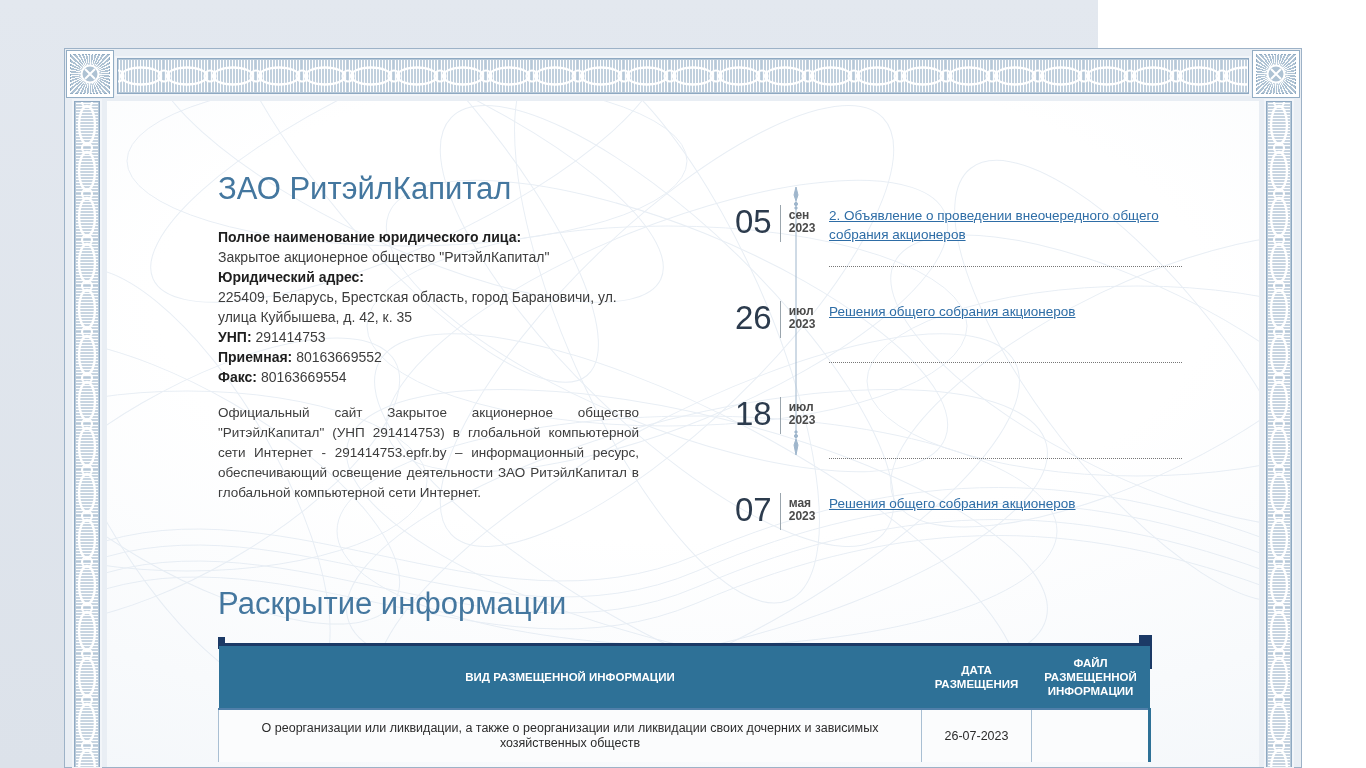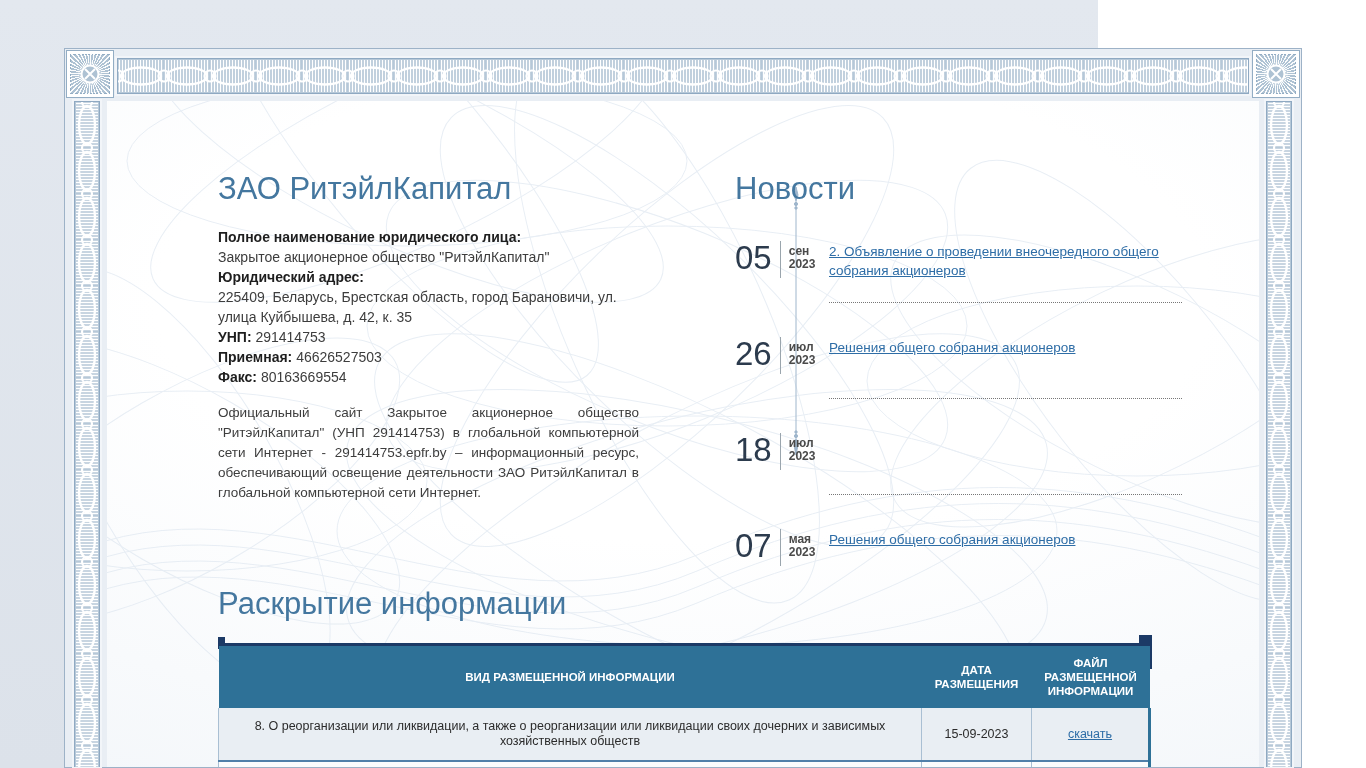--- a/index.html
+++ b/index.html
@@ -186,21 +186,21 @@
             <div class="f">
               <b>Юридический адрес:</b><br>
               <span>225409, Беларусь, Брестская область, город Барановичи, ул. улица Куйбышева, д. 42, к. 35</span>
             </div>
             <div class="f">
               <b>УНП:</b>
               <span>291414753</span>
             </div>
             <div class="f">
               <b>Приемная:</b>
-              <span>46626527503</span>
+              <span>80163669552</span>
             </div>
             <div class="f">
               <b>Факс:</b>
               <span>80163669554</span>
             </div>
             <p class="desc">Официальный сайт Закрытое акционерное общество "РитэйлКапитал" (УНП 291414753) в глобальной компьютерной сети Интернет - 291414753.epfr.by – информационный ресурс, обеспечивающий освещение деятельности ЗАО РитэйлКапитал в глобальной компьютерной сети Интернет.</p>
           </section>
 
           <svg class="divider" viewBox="0 0 12 268">
             <g stroke="#9fb6cc" fill="#9fb6cc">
@@ -208,21 +208,20 @@
               <path d="M6,0 L8,8 L6,14 L4,8 Z"></path>
               <circle cx="6" cy="17" r="1.6"></circle>
                 <circle cx="6" cy="21" r="1.2"></circle>
               <path d="M6,268 L8,258 L6,252 L4,258 Z"></path>
               <circle cx="6" cy="249" r="1.6"></circle>
                 <circle cx="6" cy="245" r="1.2"></circle>
             </g>
           </svg>
 
           <section class="news">
-            <h1 class="sec">Новости</h1>
 
             <div class="news-item">
               <div class="nd">
                 <span class="day">05</span>
                 <span class="my">
                   <span>сен</span>
                   <span>2023</span>
                 </span>
               </div>
               <a class="nlink">2. Объявление о проведении внеочередного общего собрания акционеров</a>
@@ -277,25 +276,20 @@
                   <col style="width:118px">
                 </colgroup>
               <thead>
                 <tr>
                   <th>ВИД РАЗМЕЩЕННОЙ ИНФОРМАЦИИ</th>
                   <th>ДАТА РАЗМЕЩЕНИЯ</th>
                   <th>ФАЙЛ РАЗМЕЩЕННОЙ ИНФОРМАЦИИ</th>
                 </tr>
               </thead>
               <tbody>
-                <tr class="r0">
-                  <td>8. О реорганизации или ликвидации, а также о реорганизации или ликвидации своих дочерних и зависимых хозяйственных обществ</td>
-                  <td>15-09-2023</td>
-                  <td><a class="dl">скачать</a></td>
-                </tr>
                 <tr class="r1">
                   <td>О реорганизации или ликвидации, а также о реорганизации или ликвидации своих дочерних и зависимых хозяйственных обществ</td>
                   <td>26-07-2023</td>
                   <td></td>
                 </tr>
               </tbody>
             </table>
           </div>
         </section>
 

